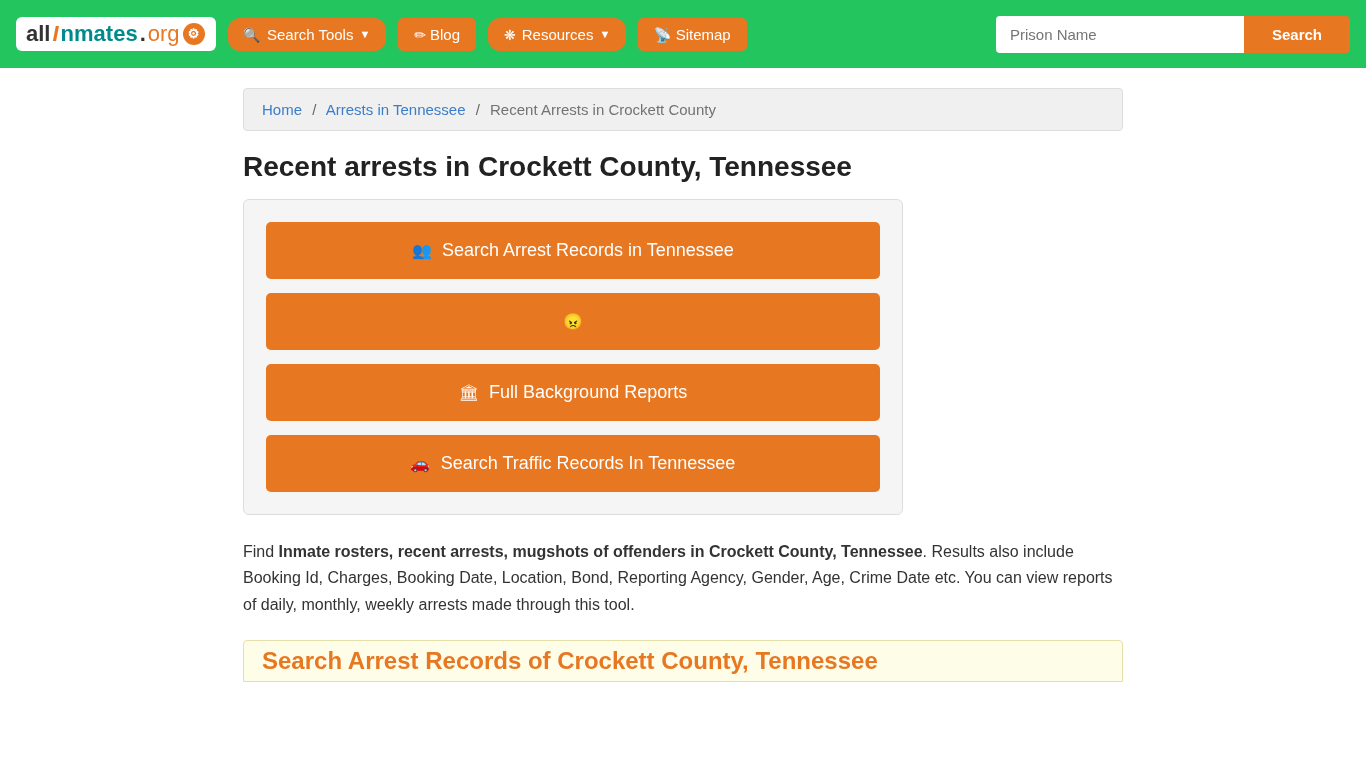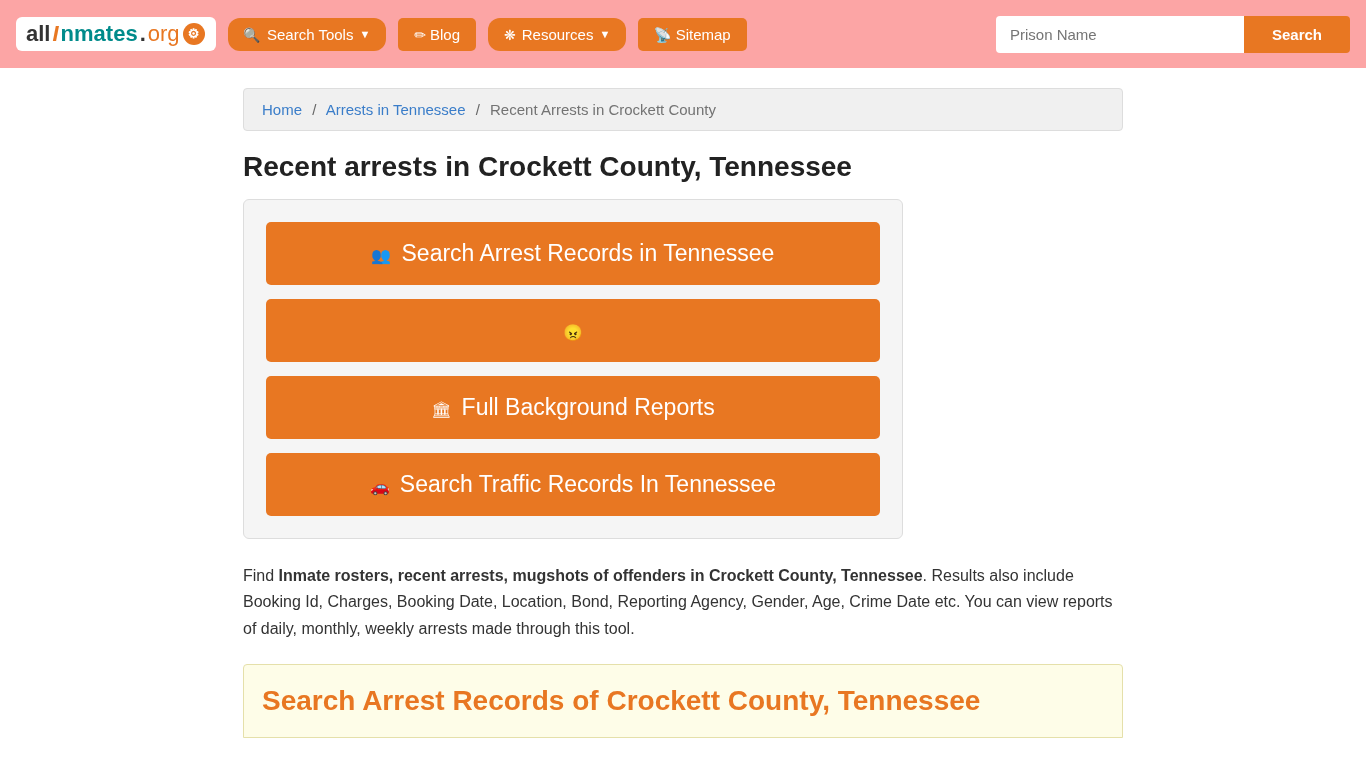--- a/index.html
+++ b/index.html
@@ -1,20 +1,20 @@
 <!DOCTYPE html>
 <html><head>
   <meta charset="utf-8">
   <style>
     * { margin: 0; padding: 0; box-sizing: border-box; }
     body { font-family: Arial, sans-serif; background: #fff; font-size: 16px; color: #333; }
 
     
     .navbar {
-      background: #fca5a5;
+      background: #22c55e;
       display: flex;
       align-items: center;
       padding: 0 16px;
       height: 68px;
       gap: 12px;
     }
     .logo {
       background: #fff;
       border-radius: 6px;
       padding: 4px 10px;
@@ -134,21 +134,21 @@
       gap: 14px;
       max-width: 660px;
     }
 
     .action-btn {
       background: #e87722;
       color: #fff;
       border: none;
       border-radius: 5px;
       padding: 18px 20px;
-      font-size: 23px;
+      font-size: 18px;
       cursor: pointer;
       text-align: center;
       display: flex;
       align-items: center;
       justify-content: center;
       gap: 10px;
       width: 100%;
     }
 
     
@@ -159,22 +159,22 @@
       margin-bottom: 22px;
       margin-top: 23px;
     }
     .description strong { font-weight: bold; }
 
     
     .search-section-heading {
       background: #fefde8;
       border: 1px solid #e5e0aa;
       border-radius: 4px 4px 0 0;
-      padding: 20px 18px;
-      font-size: 28px;
+      padding: 6px 18px;
+      font-size: 24px;
       font-weight: bold;
       color: #e87722;
     }
 
     
     .icon-users::before { content: "👥 "; font-size: 16px; }
     .icon-offender::before { content: "😠 "; font-size: 16px; }
     .icon-building::before { content: "🏛 "; font-size: 16px; }
     .icon-car::before { content: "🚗 "; font-size: 16px; }
     .icon-search::before { content: "🔍 "; font-size: 14px; }

